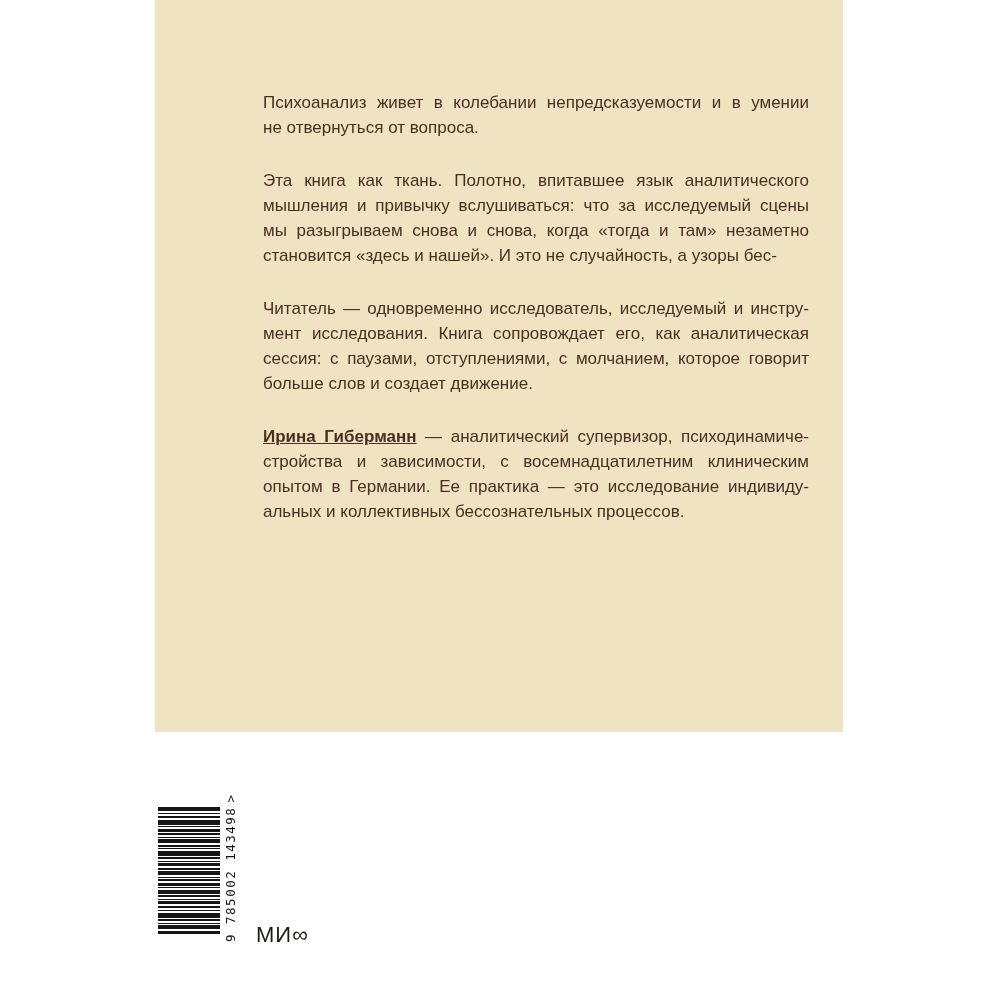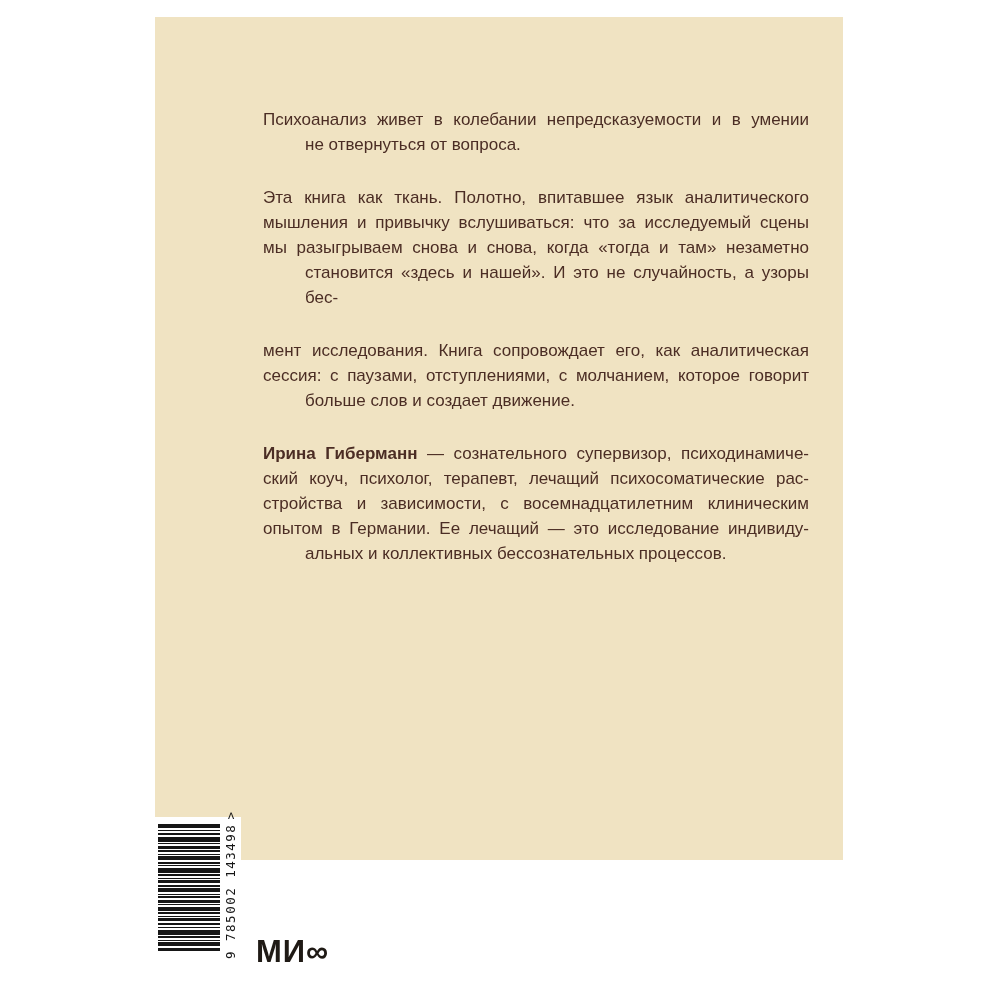--- a/index.html
+++ b/index.html
@@ -10,23 +10,23 @@
   body {
     width: 1000px;
     height: 1000px;
     position: relative;
     overflow: hidden;
     font-family: "Liberation Sans", sans-serif;
   }
   .cover {
     position: absolute;
     left: 155px;
-    top: 17px;
+    top: 0;
     width: 688px;
-    height: 843px;
+    height: 732px;
     background: var(--cover-bg, #f0e3c2);
   }
   .text-block {
     position: absolute;
     left: 108px;
     top: 90px;
     width: 546px;
     color: var(--ink, #4b2d24);
     font-size: 17px;
     line-height: 25px;
@@ -34,24 +34,24 @@
   .para {
     margin: 0 0 28px 0;
   }
   .line {
     text-align: justify;
     text-align-last: justify;
   }
   .para .line:last-child,
   .rest-lines .line:last-child {
     text-align-last: left;
-    margin-left: 42px;
   }
   .author-name {
     font-weight: bold;
+    text-decoration: underline;
   }
   
   .barcode-box {
     position: absolute;
     left: 0;
     top: 800px;
     width: 86px;
     height: 151px;
     background: #ffffff;
   }
@@ -80,23 +80,23 @@
     white-space: nowrap;
   }
   .barcode-num .endmark {
     margin-left: 4px;
   }
   
   .logo {
     position: absolute;
     left: 101px;
     top: 918px;
-    font-size: 31px;
+    font-size: 22px;
     line-height: 34px;
-    font-weight: bold;
+    font-weight: normal;
     letter-spacing: 1px;
     color: var(--logo-ink, #1f1a15);
   }
 </style>
 </head>
 <body style="background: rgb(255, 255, 255);">
 
 <div class="cover">
 
   <div class="text-block">
@@ -108,33 +108,33 @@
 
     <div class="para">
         <div class="line">Эта книга как ткань. Полотно, впитавшее язык аналитического</div>
         <div class="line">мышления и привычку вслушиваться: что за исследуемый сцены</div>
         <div class="line">мы разыгрываем снова и снова, когда «тогда и там» незаметно</div>
         <div class="line">становится «здесь и нашей». И это не случайность, а узоры бес-</div>
       </div>
 
 
     <div class="para">
+        <div class="line">Читатель — одновременно исследователь, исследуемый и инстру-</div>
         <div class="line">мент исследования. Книга сопровождает его, как аналитическая</div>
         <div class="line">сессия: с паузами, отступлениями, с молчанием, которое говорит</div>
         <div class="line">больше слов и создает движение.</div>
       </div>
 
     <div class="para">
       <div class="line">
-        <strong class="author-name">Ирина Гиберманн</strong><span> — сознательного супервизор, психодинамиче-</span>
+        <strong class="author-name">Ирина Гиберманн</strong><span> — аналитический супервизор, психодинамиче-</span>
       </div>
       <div class="rest-lines">
-          <div class="line">ский коуч, психолог, терапевт, лечащий психосоматические рас-</div>
           <div class="line">стройства и зависимости, с восемнадцатилетним клиническим</div>
-          <div class="line">опытом в Германии. Ее лечащий — это исследование индивиду-</div>
+          <div class="line">опытом в Германии. Ее практика — это исследование индивиду-</div>
           <div class="line">альных и коллективных бессознательных процессов.</div>
         </div>
     </div>
 
   </div>
 
   <div class="barcode-box">
     <div class="bars">
         <div class="bar" style="height: 4px; margin-bottom: 2px;"></div>
         <div class="bar" style="height: 1px; margin-bottom: 2px;"></div>

